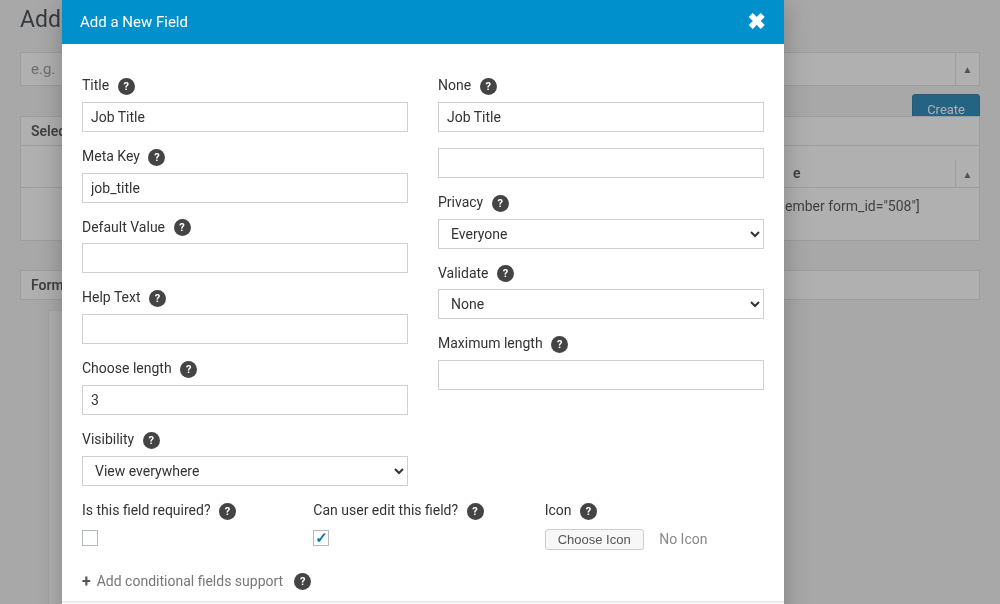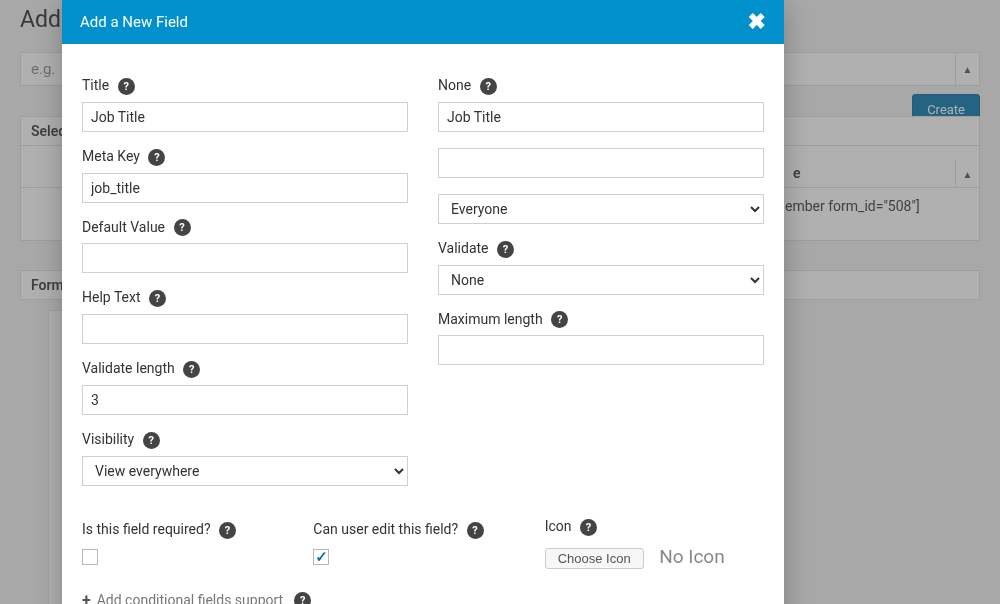--- a/index.html
+++ b/index.html
@@ -115,21 +115,21 @@
     border: 1px solid #d0d0d0;
     background: #fff;
     font-size: 14px;
     font-family: inherit;
     color: #333;
   }
   .field select {
     background: #fff;
     appearance: auto;
   }
-  .three-col { display: flex; gap: 12px; margin-top: 16px; align-items: center;}
+  .three-col { display: flex; gap: 12px; margin-top: 0;}
   .three-col .tcol { flex: 1; }
   .tcol label { display:block; font-size:14px; margin-bottom:9px; }
   .checkbox {
     width: 16px; height: 16px;
     border: 1px solid #b4b9be;
     display: inline-block;
     vertical-align: middle;
     background:#fff;
     position:relative;
   }
@@ -143,21 +143,21 @@
   }
   .choose-icon-btn {
     border: 1px solid #ccc;
     background: #f7f7f7;
     padding: 2px 12px;
     font-size: 13px;
     border-radius: 3px;
     color:#555;
     cursor:pointer;
   }
-  .no-icon { color:#888; margin-left:12px; font-size:19px; }
+  .no-icon { color:#888; margin-left:12px; font-size:14px; }
   .cond-row {
     margin-top: 22px;
     color: #777;
     font-size: 14px;
     display:flex;
     align-items:center;
     gap:6px;
   }
   .plus { font-weight:bold; color:#555; font-size:16px;}
   .modal-footer {
@@ -245,21 +245,21 @@
           <div class="field">
             <label>
               <span>Help Text</span>
               <span class="help-icon">?</span>
             </label>
             <input type="text" value="" style="">
           </div>
 
           <div class="field">
             <label>
-              <span>Validate length</span>
+              <span>Choose length</span>
               <span class="help-icon">?</span>
             </label>
             <input type="text" value="3" style="">
           </div>
 
           <div class="field">
             <label>
               <span>Visibility</span>
               <span class="help-icon">?</span>
             </label>
@@ -278,20 +278,24 @@
               <span class="help-icon">?</span>
             </label>
             <input type="text" value="Job Title" style="">
           </div>
 
           <div class="field">
             <input type="text" value="" style="">
           </div>
 
           <div class="field">
+            <label>
+              <span>Privacy</span>
+              <span class="help-icon">?</span>
+            </label>
             <select>
               <option>Everyone</option>
             </select>
           </div>
 
           <div class="field">
             <label>
               <span>Validate</span>
               <span class="help-icon">?</span>
             </label>

